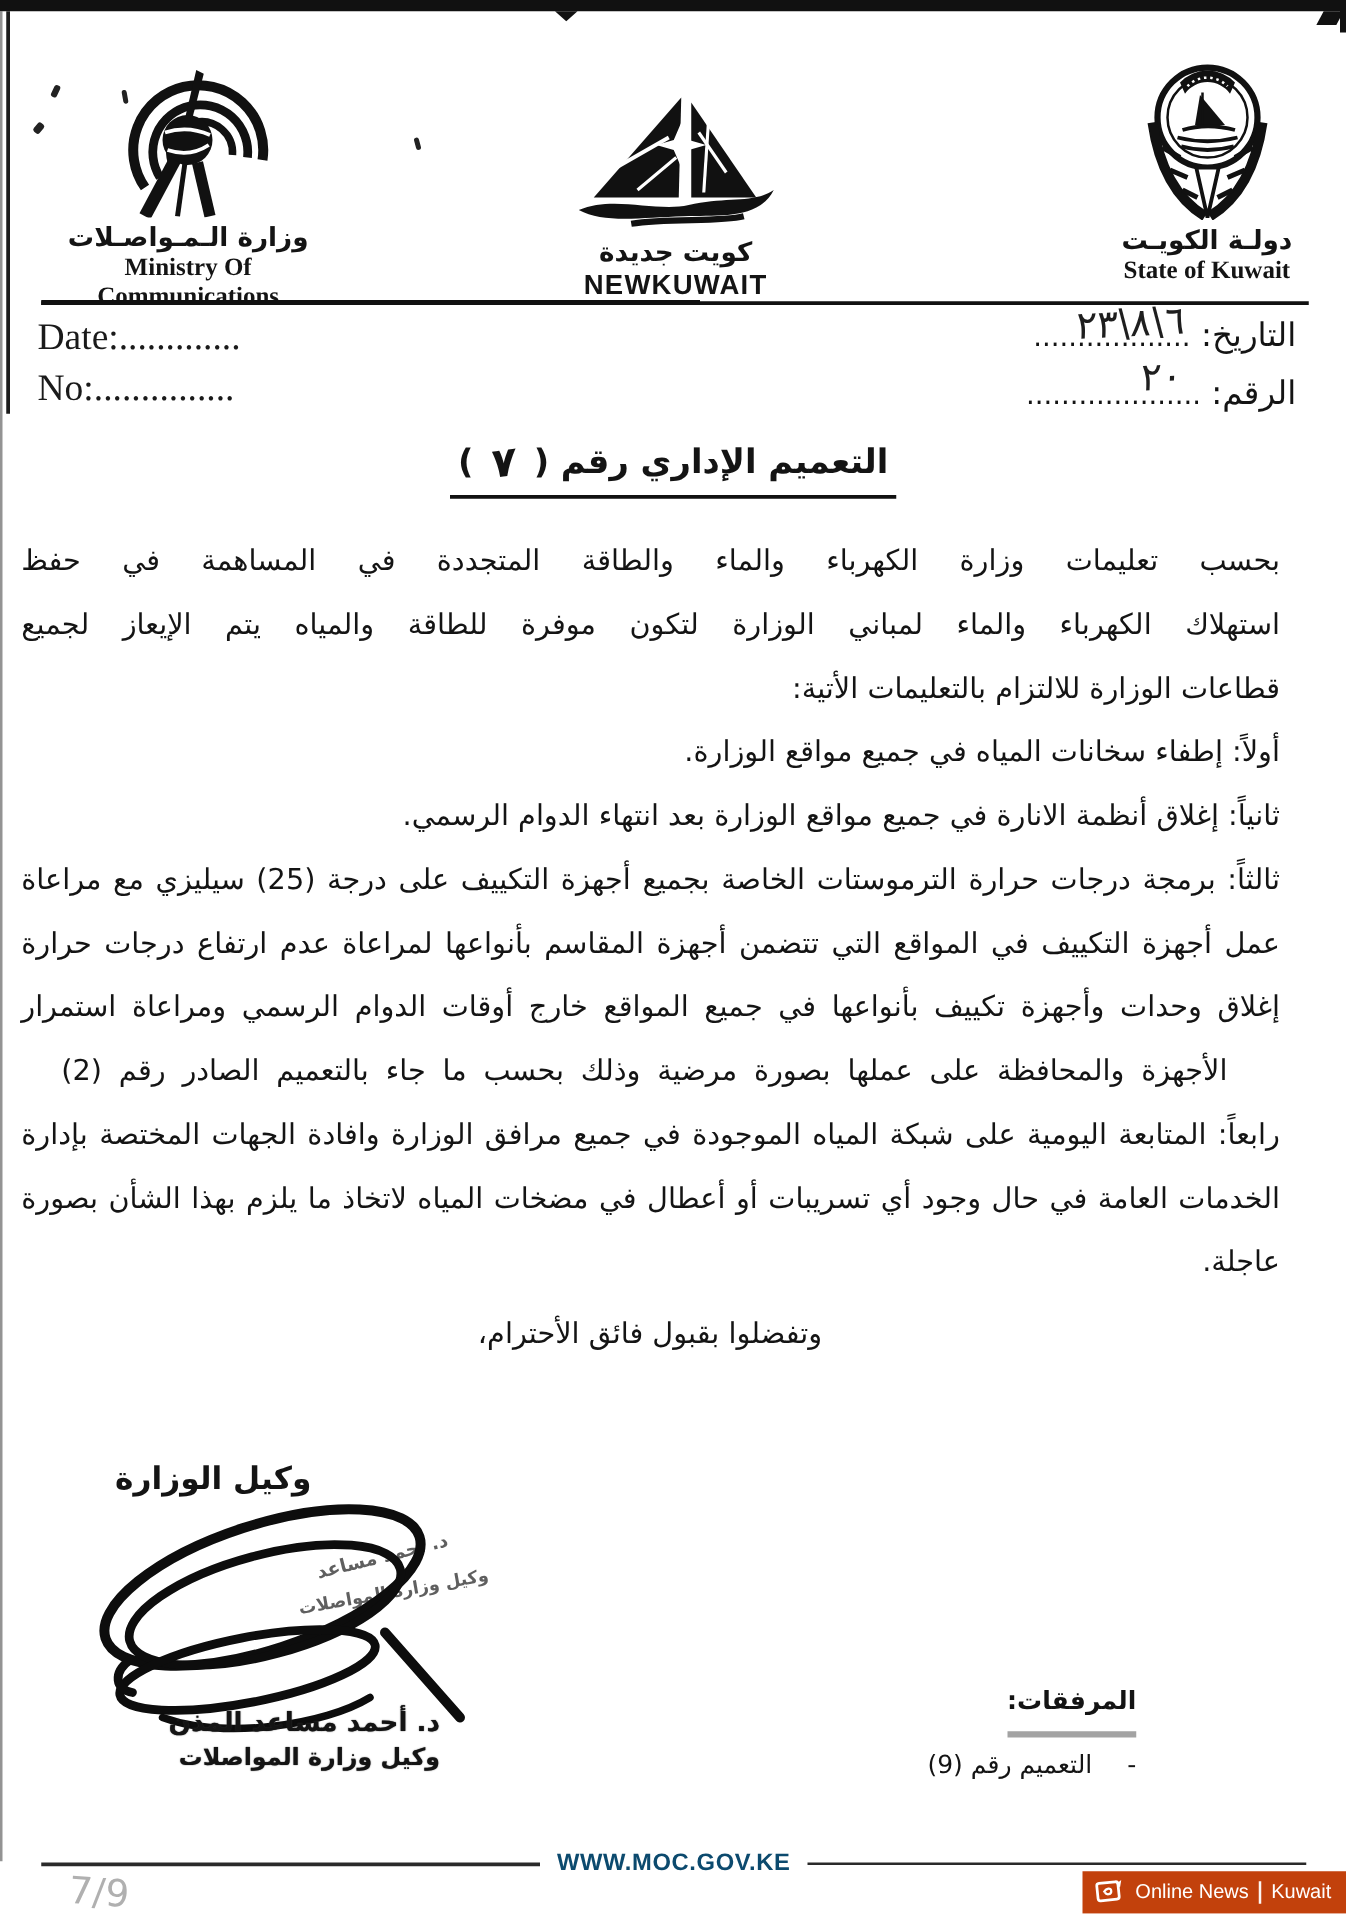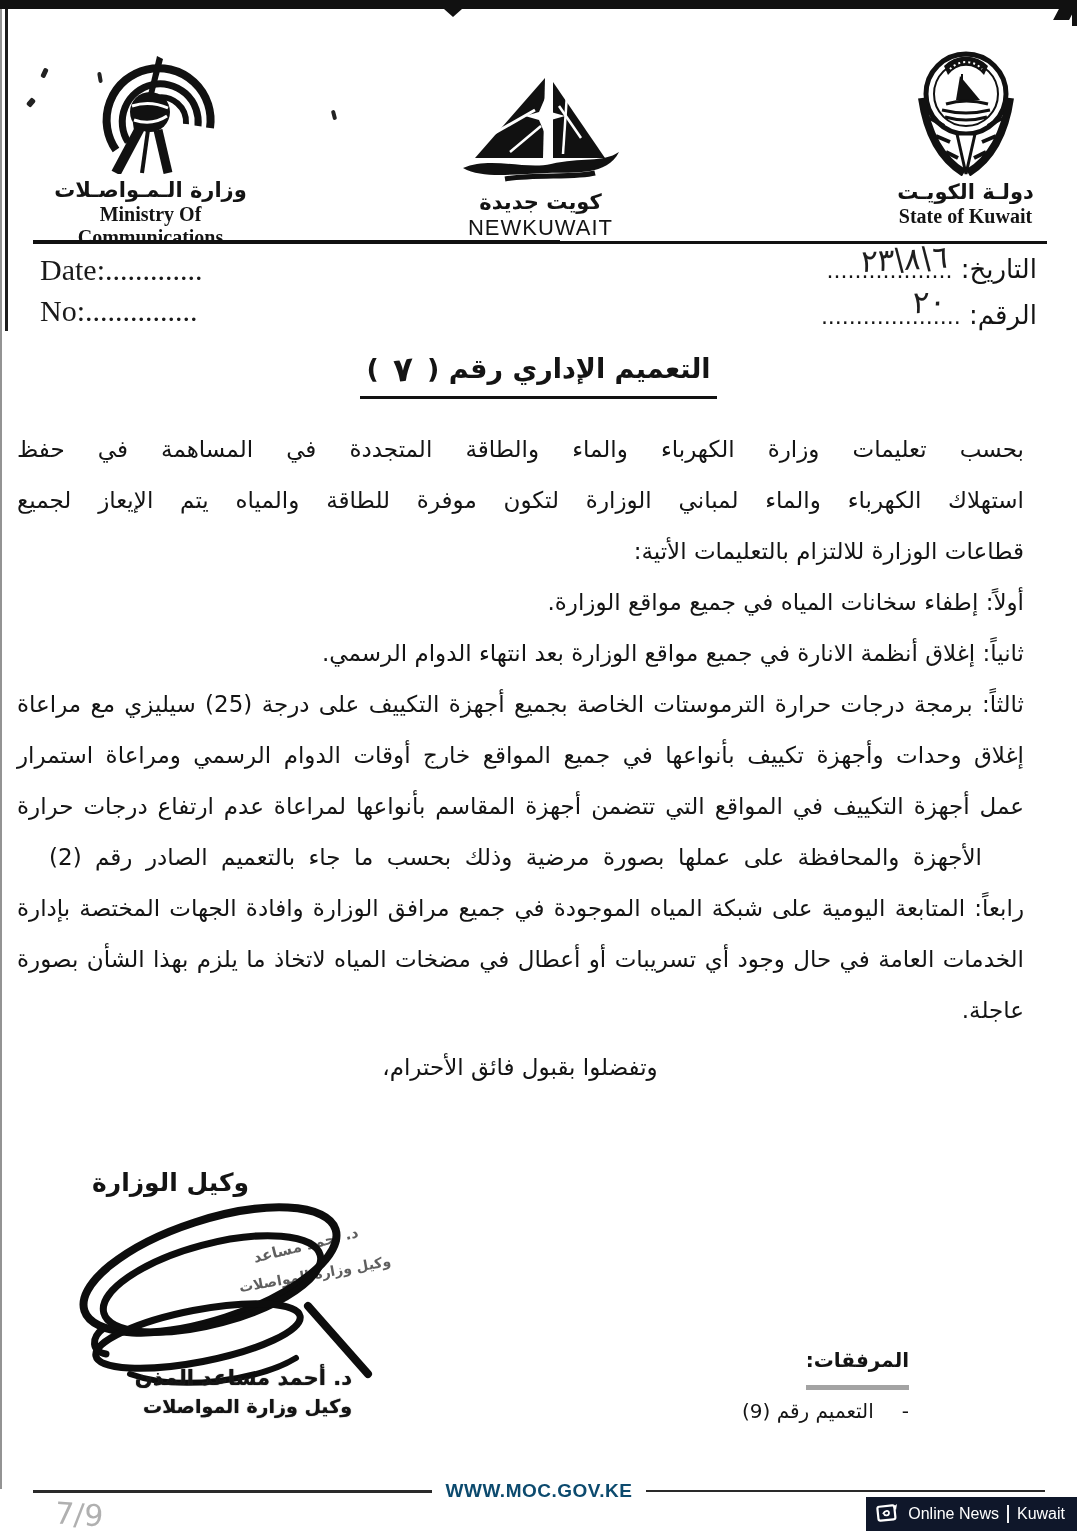--- a/index.html
+++ b/index.html
@@ -13,25 +13,25 @@
   .edge-left-faint{position:absolute;left:0;top:9px;width:2px;height:1480px;background:#3a3a3a;opacity:.55;}
   .right-top-mark{position:absolute;right:0;top:0;width:5px;height:26px;background:#111;}
   .speck{position:absolute;background:#222;border-radius:2px;}
   
   .logo-block{position:absolute;display:flex;flex-direction:column;align-items:center;text-align:center;}
   .logo-ministry{left:38px;top:52px;width:225px;}
   .logo-newkuwait{left:438px;top:66px;width:205px;}
   .logo-state{left:888px;top:48px;width:155px;}
   .logo-ar{font-size:21px;font-weight:bold;direction:rtl;margin-top:4px;letter-spacing:.5px;}
   .logo-en-serif{font-family:"Liberation Serif","DejaVu Serif",serif;font-weight:bold;font-size:20px;margin-top:1px;}
-  .logo-en-sans{font-family:"Liberation Sans","DejaVu Sans",sans-serif;font-weight:normal;font-size:22px;letter-spacing:1px;margin-top:1px;}
+  .logo-en-sans{font-family:"Liberation Sans","DejaVu Sans",sans-serif;font-weight:bold;font-size:22px;letter-spacing:1px;margin-top:1px;}
   .hr-header{position:absolute;left:33px;top:241px;width:1014px;height:3px;background:#111;}
   .hr-header::after{content:"";position:absolute;left:0;top:-1px;width:52%;height:4px;background:#111;}
   
-  .meta-en{position:absolute;left:40px;top:249px;font-family:"Liberation Serif","DejaVu Serif",serif;font-size:30px;line-height:41px;color:#1a1a1a;}
+  .meta-en{position:absolute;left:30px;top:249px;font-family:"Liberation Serif","DejaVu Serif",serif;font-size:30px;line-height:41px;color:#1a1a1a;}
   .meta-ar{position:absolute;right:40px;top:247px;direction:rtl;font-size:26px;line-height:44px;}
   .meta-ar .dots{font-size:22px;letter-spacing:1px;}
   .hand-date{position:absolute;top:-9px;right:90px;font-size:31px;color:#1e1e1e;direction:rtl;
              transform:rotate(-3deg) skewX(-6deg);letter-spacing:2px;}
   
   .doc-title{position:absolute;left:0;top:350px;width:1077px;text-align:center;direction:rtl;}
   .doc-title .inner{display:inline-block;font-size:27px;font-weight:bold;border-bottom:3px solid #111;padding:0 6px 7px 6px;}
   .doc-title .hand-num{display:inline-block;font-size:33px;font-weight:600;margin:0 14px;transform:rotate(-8deg) skewX(-8deg);vertical-align:-3px;}
   
   .doc-body{position:absolute;left:17px;top:424px;width:1007px;direction:rtl;font-size:23px;}
@@ -164,22 +164,22 @@
     </span>
   </div>
 
   <div class="doc-body">
       <div class="body-line stretch">بحسب تعليمات وزارة الكهرباء والماء والطاقة المتجددة في المساهمة في حفظ</div>
       <div class="body-line stretch">استهلاك الكهرباء والماء لمباني الوزارة لتكون موفرة للطاقة والمياه يتم الإيعاز لجميع</div>
       <div class="body-line">قطاعات الوزارة للالتزام بالتعليمات الأتية:</div>
       <div class="body-line">أولاً: إطفاء سخانات المياه في جميع مواقع الوزارة.</div>
       <div class="body-line">ثانياً: إغلاق أنظمة الانارة في جميع مواقع الوزارة بعد انتهاء الدوام الرسمي.</div>
       <div class="body-line stretch">ثالثاً: برمجة درجات حرارة الترموستات الخاصة بجميع أجهزة التكييف على درجة (25) سيليزي مع مراعاة</div>
+      <div class="body-line stretch">عمل أجهزة التكييف في المواقع التي تتضمن أجهزة المقاسم بأنواعها لمراعاة عدم ارتفاع درجات حرارة</div>
       <div class="body-line stretch">إغلاق وحدات وأجهزة تكييف بأنواعها في جميع المواقع خارج أوقات الدوام الرسمي ومراعاة استمرار</div>
-      <div class="body-line stretch">عمل أجهزة التكييف في المواقع التي تتضمن أجهزة المقاسم بأنواعها لمراعاة عدم ارتفاع درجات حرارة</div>
       <div class="body-line stretch indent">الأجهزة والمحافظة على عملها بصورة مرضية وذلك بحسب ما جاء بالتعميم الصادر رقم (2)</div>
       <div class="body-line stretch">رابعاً: المتابعة اليومية على شبكة المياه الموجودة في جميع مرافق الوزارة وافادة الجهات المختصة بإدارة</div>
       <div class="body-line stretch">الخدمات العامة في حال وجود أي تسريبات أو أعطال  في مضخات المياه لاتخاذ ما يلزم بهذا الشأن بصورة</div>
       <div class="body-line">عاجلة.</div>
     </div>
 
   <div class="closing">وتفضلوا بقبول فائق الأحترام،</div>
 
   <div class="sig-role">وكيل الوزارة</div>
   <span class="sig-svg">
@@ -207,21 +207,21 @@
     </div>
   </div>
 
   <div class="footer-rule">
     <span class="line left"></span>
     <span class="footer-url">WWW.MOC.GOV.KE</span>
     <span class="line"></span>
   </div>
   <div class="pencil-mark">7/9</div>
 
-  <div class="badge" style="background: #0f172a;">
+  <div class="badge" style="background: #c2410c;">
     <span class="icon">
       <svg width="26" height="26" viewBox="0 0 26 26" fill="none">
         <rect x="4" y="5" width="17" height="14" rx="2" stroke="#fff" stroke-width="2.2" transform="rotate(-6 13 13)"></rect>
         <path d="M9 13 C11 9 15 9 15 12 C15 15 11 15 10 13" stroke="#fff" stroke-width="1.8"></path>
         <path d="M19 6 L23 3 L22 9 Z" fill="#fff"></path>
       </svg>
     </span>
     <span class="txt">Online News</span>
     <span class="sep"></span>
     <span class="txt">Kuwait</span>

